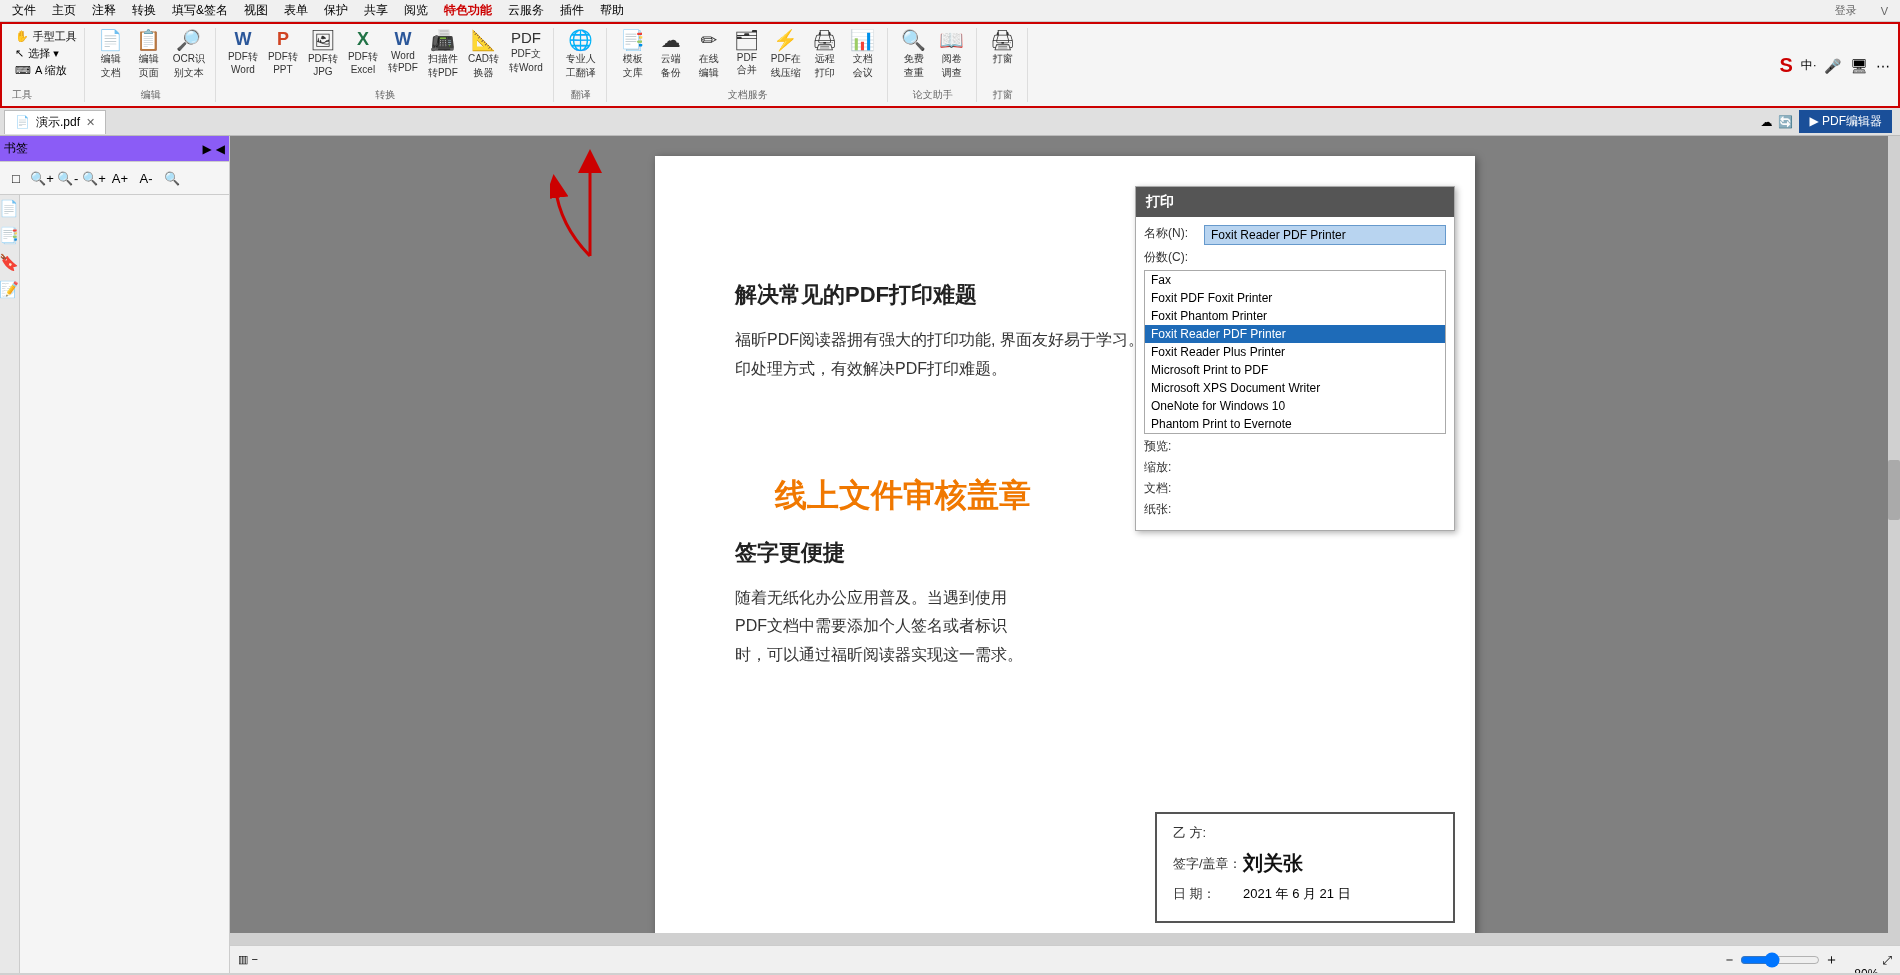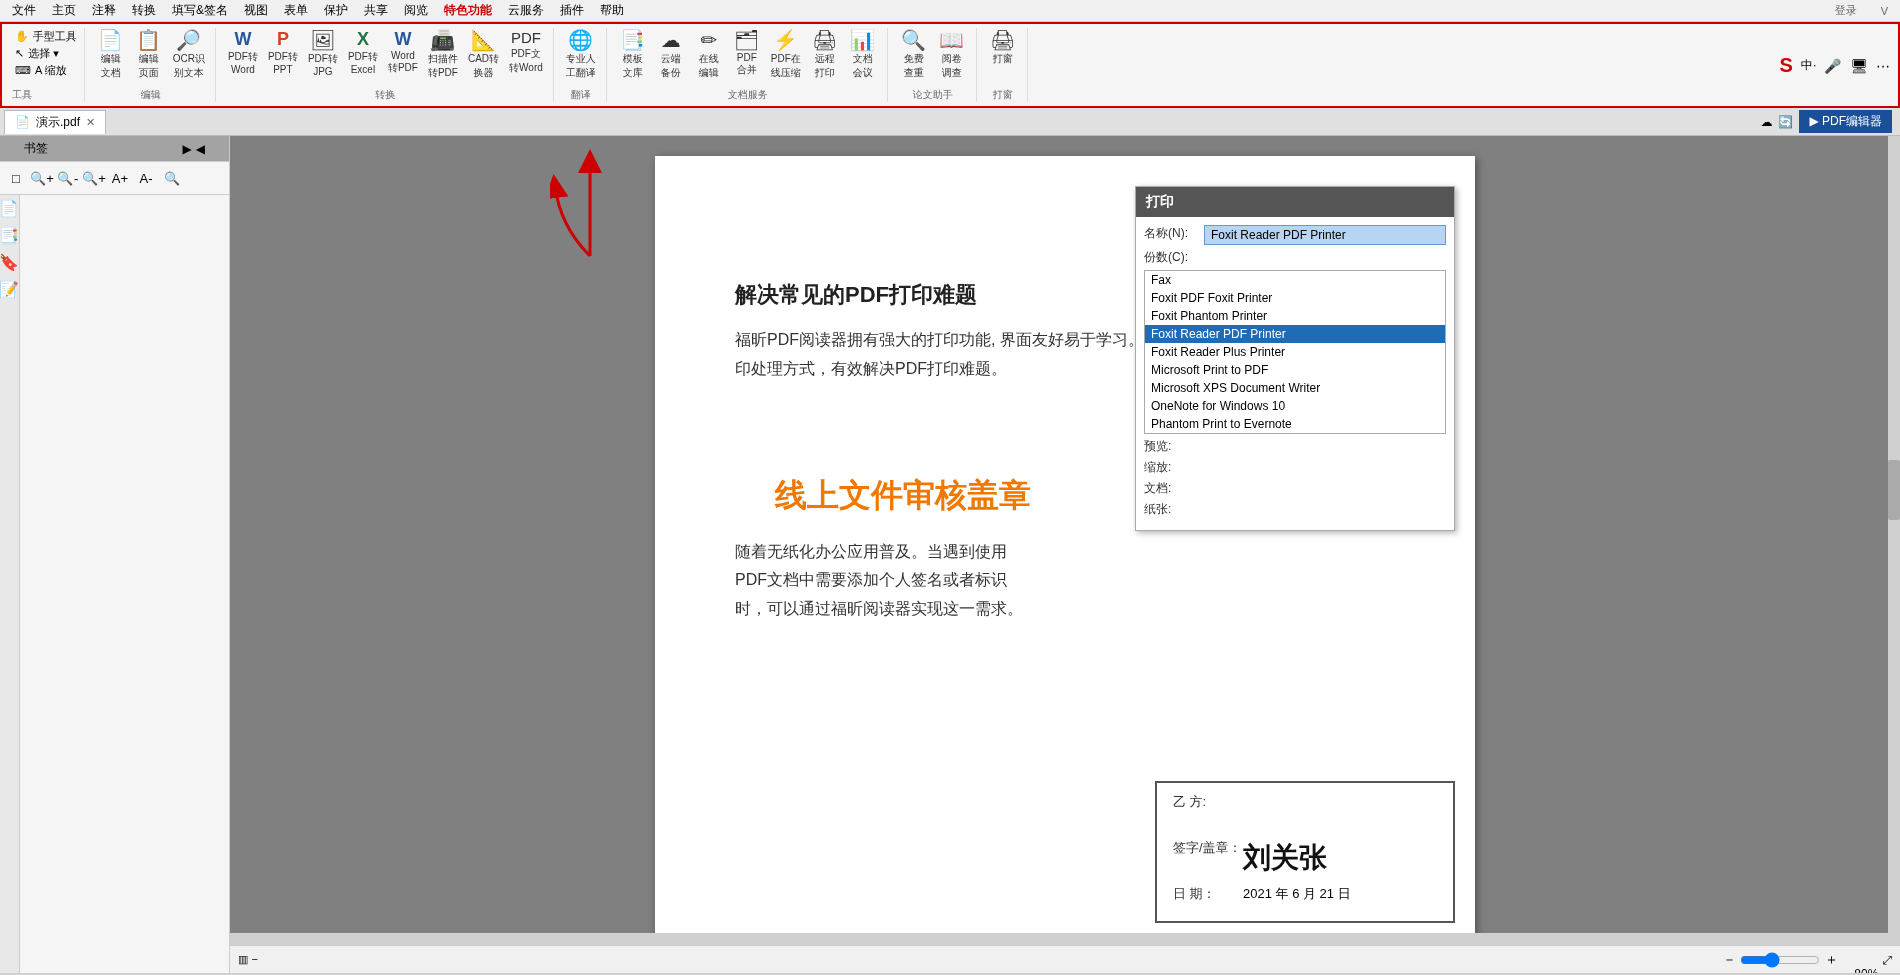--- a/index.html
+++ b/index.html
@@ -161,22 +161,22 @@
       background: #f0f0f0;
       border-right: 1px solid #ccc;
       display: flex;
       flex-direction: column;
     }
 
     .sidebar-header {
       display: flex;
       align-items: center;
       justify-content: space-between;
-      padding: 4px 24px;
-      background: #a3a3a3;
+      padding: 4px 4px;
+      background: #8b5cf6;
       border-bottom: 1px solid #ccc;
       font-size: 12px;
     }
 
     .sidebar-header-icons {
       display: flex;
       gap: 4px;
     }
 
     .sidebar-toolbar {
@@ -334,24 +334,23 @@
       margin-bottom: 8px;
       font-size: 13px;
     }
 
     .signature-label {
       color: #333;
       min-width: 70px;
     }
 
     .signature-value {
-      font-size: 28px;
+      font-size: 20px;
       font-weight: bold;
       color: #111;
-      margin-top: 20px;
     }
 
     
     .bottom-bar {
       position: absolute;
       bottom: 0;
       right: 0;
       width: calc(1900px - 230px);
       background: #f0f0f0;
       border-top: 1px solid #ccc;
@@ -682,20 +681,21 @@
             <div class="print-row">
               <span class="print-label">纸张:</span>
             </div>
           </div>
         </div>
       </div>
 
       <div style="display:flex; gap:44px;">
         <div style="flex:1;">
           <div class="section-title-orange">线上文件审核盖章</div>
+          <div class="section-subtitle">签字更便捷</div>
           <div class="section-body">随着无纸化办公应用普及。当遇到使用PDF文档中需要添加个人签名或者标识时，可以通过福昕阅读器实现这一需求。</div>
         </div>
 
         <div style="width:320px; display:flex; flex-direction:column; justify-content:center;">
           <div class="signature-box">
             <div class="signature-row">
               <span class="signature-label">乙 方:</span>
             </div>
             <div class="signature-row">
               <span class="signature-label">签字/盖章：</span>

